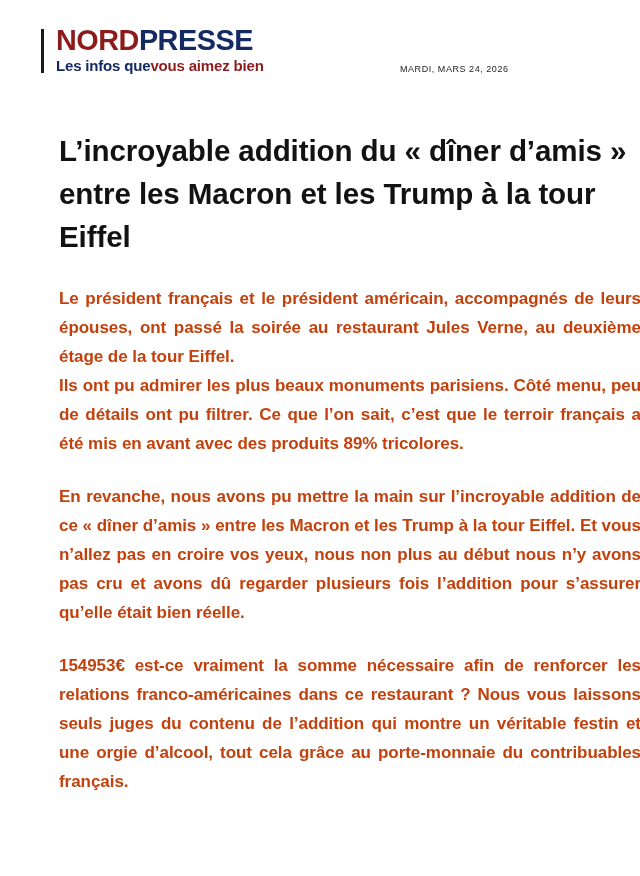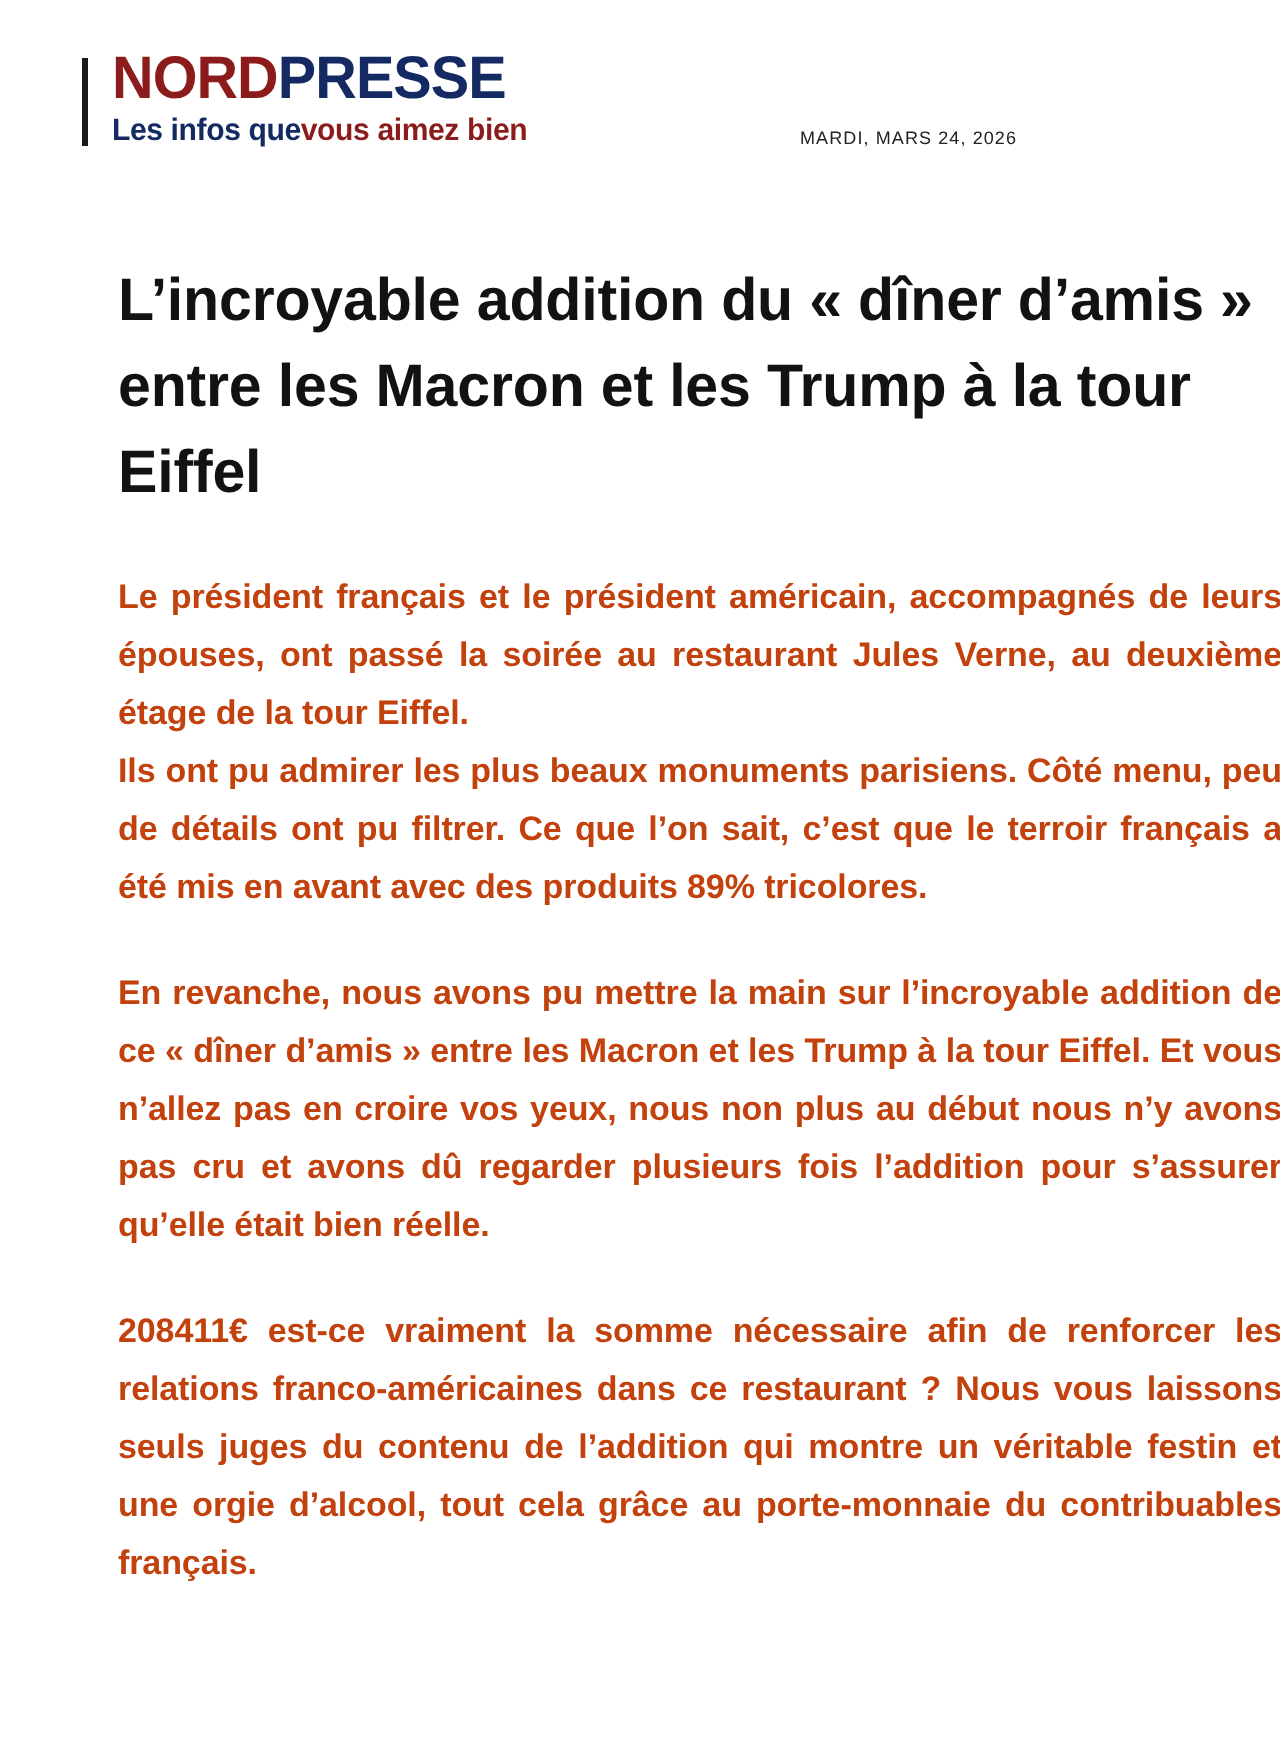--- a/index.html
+++ b/index.html
@@ -155,18 +155,18 @@
     <h1 class="headline">L’incroyable addition du « dîner d’amis » entre les Macron et les Trump à la tour Eiffel</h1>
     <div class="body-copy">
         <p>
           <span class="linebreak-group">Le président français et le président américain, accompagnés de leurs épouses, ont passé la soirée au restaurant Jules Verne, au deuxième étage de la tour Eiffel.</span>
           <span class="linebreak-group">Ils ont pu admirer les plus beaux monuments parisiens. Côté menu, peu de détails ont pu filtrer. Ce que l’on sait, c’est que le terroir français a été mis en avant avec des produits 89% tricolores.</span>
         </p>
         <p>
           <span class="linebreak-group">En revanche, nous avons pu mettre la main sur l’incroyable addition de ce « dîner d’amis » entre les Macron et les Trump à la tour Eiffel. Et vous n’allez pas en croire vos yeux, nous non plus au début nous n’y avons pas cru et avons dû regarder plusieurs fois l’addition pour s’assurer qu’elle était bien réelle.</span>
         </p>
         <p>
-          <span class="linebreak-group">208411€ est-ce vraiment la somme nécessaire afin de renforcer les relations franco-américaines dans ce restaurant ? Nous vous laissons seuls juges du contenu de l’addition qui montre un véritable festin et une orgie d’alcool, tout cela grâce au porte-monnaie du contribuables français.</span>
+          <span class="linebreak-group">154953€ est-ce vraiment la somme nécessaire afin de renforcer les relations franco-américaines dans ce restaurant ? Nous vous laissons seuls juges du contenu de l’addition qui montre un véritable festin et une orgie d’alcool, tout cela grâce au porte-monnaie du contribuables français.</span>
         </p>
       </div>
   </article>
 
 </div>
 
 </body></html>

